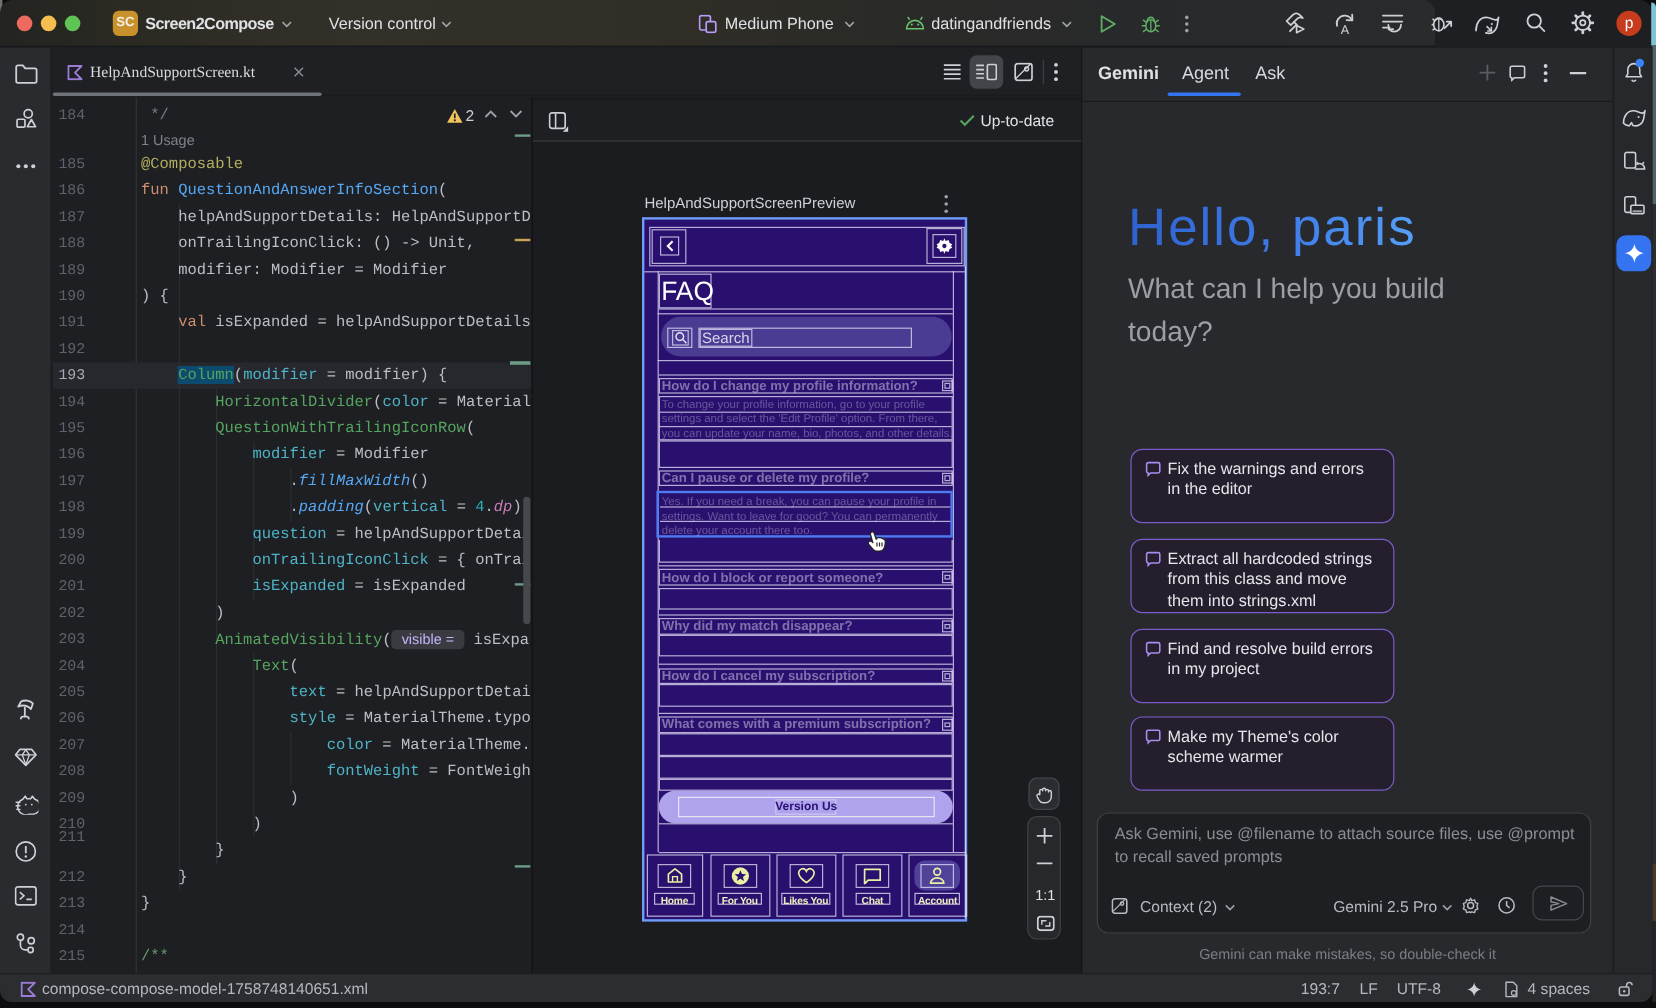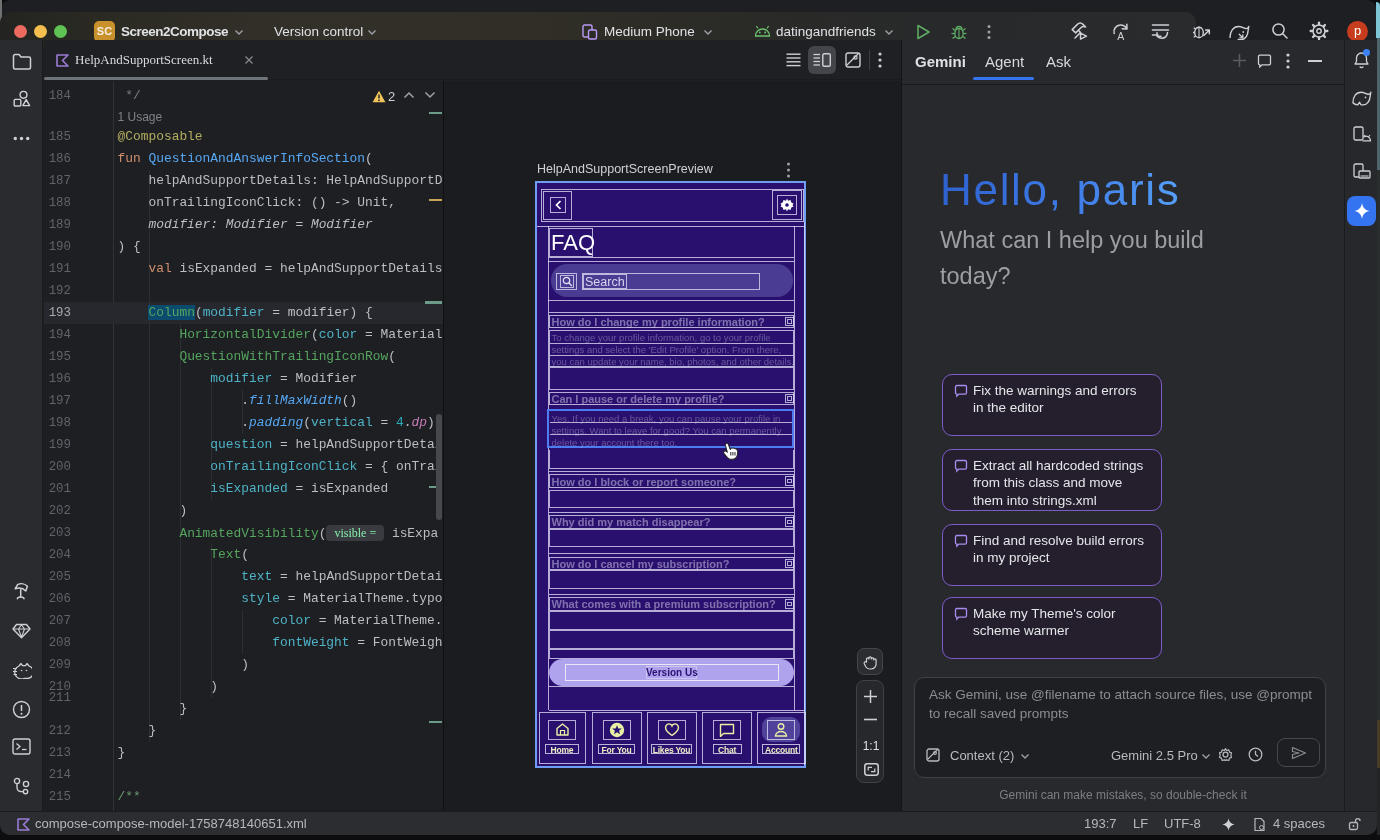--- a/index.html
+++ b/index.html
@@ -1,21 +1,21 @@
 <!DOCTYPE html>
 <html><head>
 <meta charset="utf-8">
 <style>
   * { margin:0; padding:0; box-sizing:border-box; }
   html,body { width:1380px; height:840px; background:#0d0d0f; overflow:hidden; }
   body { font-family:"Liberation Sans", sans-serif; position:relative; }
   .abs { position:absolute; }
   #win { position:absolute; left:0; top:0; width:1377px; height:835px; border-radius:11px 11px 10px 10px; overflow:hidden; background:#1e1f22; }
   
-  #titlebar { position:absolute; left:0; top:12px; width:1196px; height:39px; border-radius:11px 11px 0 0;
+  #titlebar { position:absolute; left:0; top:0; width:1196px; height:39px; border-radius:11px 11px 0 0;
     background:linear-gradient(90deg,#232421 0%, #2c2b23 10%, #33302a 25%, #302e26 45%, #2a2a27 62%, #28292b 80%, #2a2b2d 100%);
     border-bottom:1px solid #161718; }
   .tl { position:absolute; top:12.5px; width:13px; height:13px; border-radius:50%; }
   #titlebar .txt { color:#dfe1e5; font-size:13.5px; }
   
   #leftstrip { position:absolute; left:0; top:40px; width:43px; height:771px; background:#2a2b2e; border-right:1px solid #1a1b1d; }
   #rightstrip { position:absolute; left:1344px; top:40px; width:33px; height:771px; background:#27282b; border-left:1px solid #1a1b1d; }
   
   #tabstrip { position:absolute; left:44px; top:40px; width:857px; height:40px; background:#1f2023; border-bottom:1px solid #1a1b1d; }
   
@@ -291,21 +291,21 @@
       <div class="abs" style="left:73.5px;top:26px;color:#7e828a;font-size:12px;font-family:'Liberation Sans';line-height:20px;">1 Usage</div>
       <div class="ln" style="top:45px;">185</div>
       <div class="cl" style="top:45px;"><span class="ann">@Composable</span></div>
       <div class="ln" style="top:67px;">186</div>
       <div class="cl" style="top:67px;text-align:center;"><span class="kw">fun </span><span class="fn">QuestionAndAnswerInfoSection</span>(</div>
       <div class="ln" style="top:89px;">187</div>
       <div class="cl" style="top:89px;">    helpAndSupportDetails: HelpAndSupportDetails,</div>
       <div class="ln" style="top:111px;">188</div>
       <div class="cl" style="top:111px;">    onTrailingIconClick: () -&gt; Unit,</div>
       <div class="ln" style="top:133px;">189</div>
-      <div class="cl" style="top:133px;font-style:italic;">    modifier: Modifier = Modifier</div>
+      <div class="cl" style="top:133px;">    modifier: Modifier = Modifier</div>
       <div class="ln" style="top:155px;">190</div>
       <div class="cl" style="top:155px;">) {</div>
       <div class="ln" style="top:177px;">191</div>
       <div class="cl" style="top:177px;">    <span class="kw">val </span>isExpanded = helpAndSupportDetails.isE</div>
       <div class="ln" style="top:199px;">192</div>
       <div class="cl" style="top:199px;"></div>
       <div class="ln" style="top:221px;color:#a8abb2;">193</div>
       <div class="cl" style="top:221px;">    <span class="comp" style="background:#0c4a6e;">Column</span>(<span class="arg">modifier</span> = modifier) {</div>
       <div class="ln" style="top:243px;">194</div>
       <div class="cl" style="top:243px;">        <span class="comp">HorizontalDivider</span>(<span class="arg">color</span> = MaterialThem</div>
@@ -319,21 +319,21 @@
       <div class="cl" style="top:331px;">                .<span class="ext">padding</span>(<span class="arg">vertical</span> = <span class="num">4</span>.<span class="prop">dp</span>),</div>
       <div class="ln" style="top:353px;">199</div>
       <div class="cl" style="top:353px;">            <span class="arg">question</span> = helpAndSupportDetai</div>
       <div class="ln" style="top:375px;">200</div>
       <div class="cl" style="top:375px;">            <span class="arg">onTrailingIconClick</span> = { onTrai</div>
       <div class="ln" style="top:397px;">201</div>
       <div class="cl" style="top:397px;">            <span class="arg">isExpanded</span> = isExpanded</div>
       <div class="ln" style="top:419px;">202</div>
       <div class="cl" style="top:419px;">        )</div>
       <div class="ln" style="top:441px;">203</div>
-      <div class="cl" style="top:441px;">        <span class="comp">AnimatedVisibility</span>(<span style="background:#393b40;border-radius:4px;color:#86efac;font-family:Liberation Serif, serif;font-size:12px;padding:1px 5px;"> visible = </span> isExpa</div>
+      <div class="cl" style="top:441px;">        <span class="comp">AnimatedVisibility</span>(<span style="background:#393b40;border-radius:4px;color:#c4b5fd;font-family:Liberation Sans, sans-serif;font-size:12px;padding:1px 5px;"> visible = </span> isExpa</div>
       <div class="ln" style="top:463px;">204</div>
       <div class="cl" style="top:463px;">            <span class="comp">Text</span>(</div>
       <div class="ln" style="top:485px;">205</div>
       <div class="cl" style="top:485px;">                <span class="arg">text</span> = helpAndSupportDetai</div>
       <div class="ln" style="top:507px;">206</div>
       <div class="cl" style="top:507px;">                <span class="arg">style</span> = MaterialTheme.typo</div>
       <div class="ln" style="top:529px;">207</div>
       <div class="cl" style="top:529px;">                    <span class="arg">color</span> = MaterialTheme.</div>
       <div class="ln" style="top:551px;">208</div>
       <div class="cl" style="top:551px;">                    <span class="arg">fontWeight</span> = FontWeigh</div>
@@ -370,20 +370,31 @@
   <div class="abs" style="left:385px;top:118px;width:13px;height:2px;background:#c8a556;"></div>
   <div class="abs" style="left:381px;top:220px;width:17px;height:3px;background:#6c9b87;"></div>
   <div class="abs" style="left:385px;top:405px;width:13px;height:2px;background:#6c9b87;"></div>
   <div class="abs" style="left:385px;top:640px;width:13px;height:2px;background:#6c9b87;"></div>
 
   <div class="abs" style="left:392px;top:333px;width:6px;height:106px;background:#46484d;border-radius:3px;"></div>
 </div>
 <div id="divider1"></div>
 
 <div id="preview">
+  <div id="pvtoolbar">
+    <svg class="abs" style="left:13px;top:9px;" width="17" height="17" viewBox="0 0 17 17">
+        <rect x="1" y="1" width="13" height="13" rx="2" stroke="#ced0d6" stroke-width="1.4" fill="none"></rect>
+        <line x1="6" y1="1.5" x2="6" y2="13.5" stroke="#ced0d6" stroke-width="1.3"></line>
+        <path d="M12 16.8 h4.5 v-4.5 z" fill="#ced0d6"></path>
+      </svg>
+    <svg class="abs" style="left:355px;top:11px;" width="14" height="11" viewBox="0 0 14 11">
+        <path d="M1.5 5.5 L5 9 L12.5 1.5" stroke="#57a55c" stroke-width="1.8" fill="none"></path>
+      </svg>
+    <div class="abs" style="left:373px;top:9px;color:#dfe1e5;font-size:13px;">Up-to-date</div>
+  </div>
   <div class="abs" style="left:93px;top:81px;color:#ced0d6;font-size:12.5px;">HelpAndSupportScreenPreview</div>
   <svg class="abs" style="left:342px;top:81px;" width="5" height="16" viewBox="0 0 5 16">
       <circle cx="2.5" cy="2" r="1.5" fill="#9da0a6"></circle>
       <circle cx="2.5" cy="8" r="1.5" fill="#9da0a6"></circle>
       <circle cx="2.5" cy="14" r="1.5" fill="#9da0a6"></circle>
     </svg>
 
   <div class="abs" style="left:413px;top:567px;width:26px;height:27px;background:#2b2d30;border:1px solid #43454a;border-radius:7px;">
     <svg style="margin:5px auto 0;" width="15" height="16" viewBox="0 0 15 16">
         <path d="M3.5 8 V5 a1.2 1.2 0 0 1 2.4 0 V4 a1.2 1.2 0 0 1 2.4 0 V5 a1.2 1.2 0 0 1 2.4 0 V6 a1.2 1.2 0 0 1 2.4 0 V10 a5 5 0 0 1-5 5 h-1.5 a4.5 4.5 0 0 1-3.8-2.2 L1.2 9.5 a1.3 1.3 0 0 1 2.2-1.3 z" stroke="#ced0d6" stroke-width="1.2" fill="none" stroke-linejoin="round"></path>

